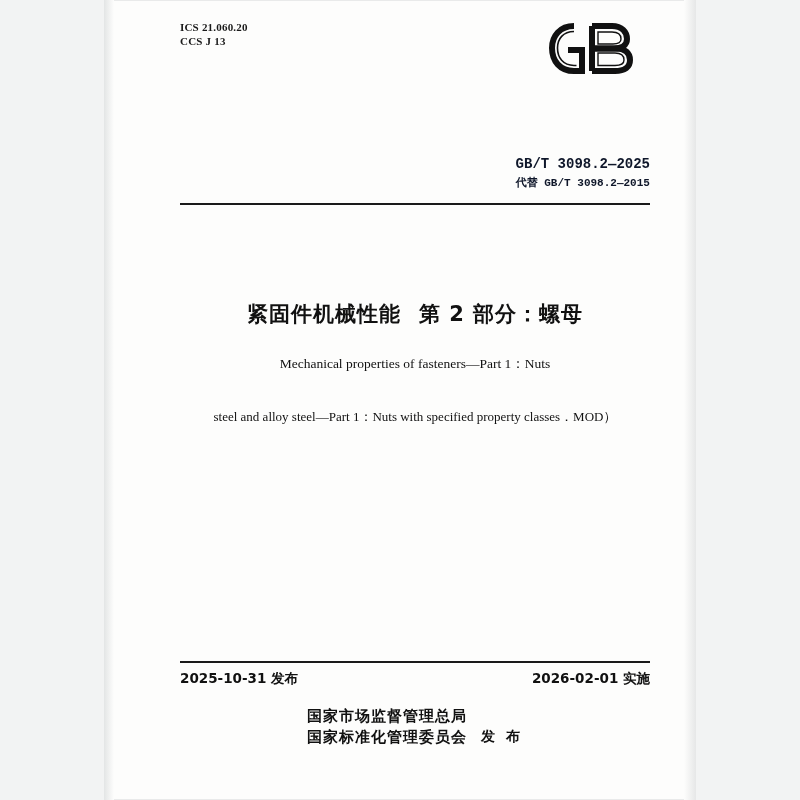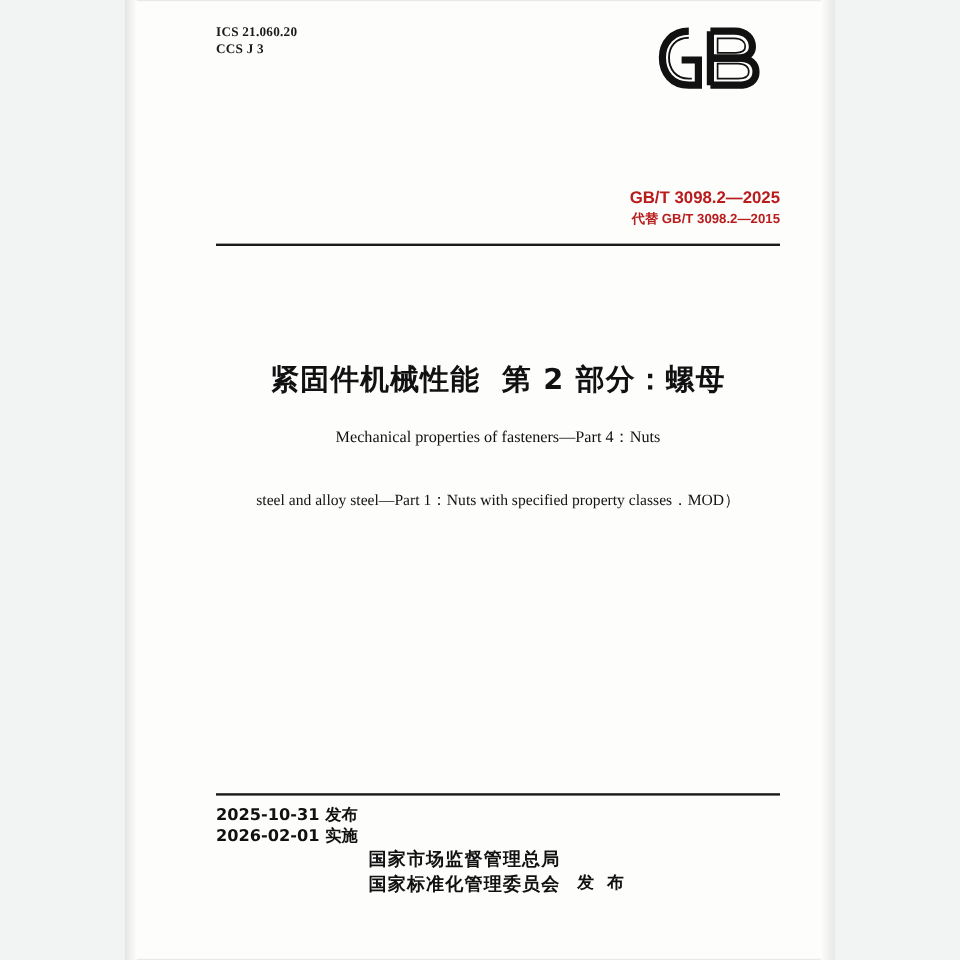--- a/index.html
+++ b/index.html
@@ -87,25 +87,25 @@
     color: #111;
     text-indent: 6px;
     white-space: nowrap;
   }
 
   
   .std-no {
     position: absolute;
     right: 0px;
     top: 155px;
-    text-align: right;
-    font-family: Liberation Sans, sans-serif;
+    text-align: center;
+    font-family: Liberation Mono, monospace;
     font-weight: bold;
     font-size: 14px;
-    color: #b91c1c;
+    color: #0f172a;
     line-height: 19px;
   }
   .std-no .replace {
     font-size: 11px;
     letter-spacing: 0px;
   }
 
   .rule {
     position: absolute;
     left: 0px;
@@ -117,21 +117,21 @@
   .rule-bottom { top: 661px; }
 
   
   .doc-title {
     position: absolute;
     left: 0; top: 300px;
     width: 470px;
     text-align: center;
     font-family: "DejaVu Sans", sans-serif;
     font-weight: bold;
-    font-size: 24px;
+    font-size: 21px;
     color: #111;
     letter-spacing: 1px;
     white-space: nowrap;
   }
   .doc-title .gap { display: inline-block; width: 18px; }
 
   .doc-title-en {
     position: absolute;
     left: 0; top: 355px;
     width: 470px;
@@ -157,21 +157,20 @@
   .dates {
     position: absolute;
     left: 0; top: 670px;
     width: 470px;
     display: flex;
     justify-content: space-between;
     font-family: "DejaVu Sans", sans-serif;
     font-weight: bold;
     font-size: 13.5px;
     color: #111;
-    flex-direction: column;
   }
 
   
   .issuer {
     position: absolute;
     left: 0; top: 706px;
     width: 470px;
     text-align: center;
     font-family: "DejaVu Sans", sans-serif;
     font-weight: bold;
@@ -196,21 +195,21 @@
 </style>
 </head>
 <body>
 
 <div class="page">
   <div class="sheet">
     <div class="content">
 
       <div class="ics">
         <div>ICS 21.060.20</div>
-        <div>CCS J 3</div>
+        <div>CCS J 13</div>
       </div>
 
       <div class="gb-logo">
         <svg viewBox="0 0 120 72" width="120" height="72" aria-hidden="true">
           <g fill="none" stroke="#111" stroke-width="2.2">
 
             <path d="M44 14 C30 14 22 24 22 36 C22 49 30 59 44 59 L52 59 L52 38 L38 38" stroke-width="6" stroke-linejoin="miter"></path>
             <path d="M44 19.5 C33 19.5 27.5 27 27.5 36 C27.5 45.5 33 53.5 44 53.5 L46.5 53.5" stroke-width="1.6"></path>
 
             <path d="M62 14 L62 59" stroke-width="6"></path>
@@ -228,21 +227,21 @@
         <div>GB/T 3098.2—2025</div>
         <div class="replace">代替 GB/T 3098.2—2015</div>
       </div>
 
       <div class="rule rule-top"></div>
 
       <div class="doc-title">
         <span>紧固件机械性能</span><span class="gap"></span><span>第 2 部分：螺母</span>
       </div>
 
-      <div class="doc-title-en">Mechanical properties of fasteners—Part 4：Nuts</div>
+      <div class="doc-title-en">Mechanical properties of fasteners—Part 1：Nuts</div>
 
       <div class="iso-note">
         <span class="l2">steel and alloy steel—Part 1：Nuts with specified property classes．MOD）</span>
       </div>
 
       <div class="rule rule-bottom"></div>
 
       <div class="dates">
         <span>2025-10-31 发布</span>
         <span>2026-02-01 实施</span>

